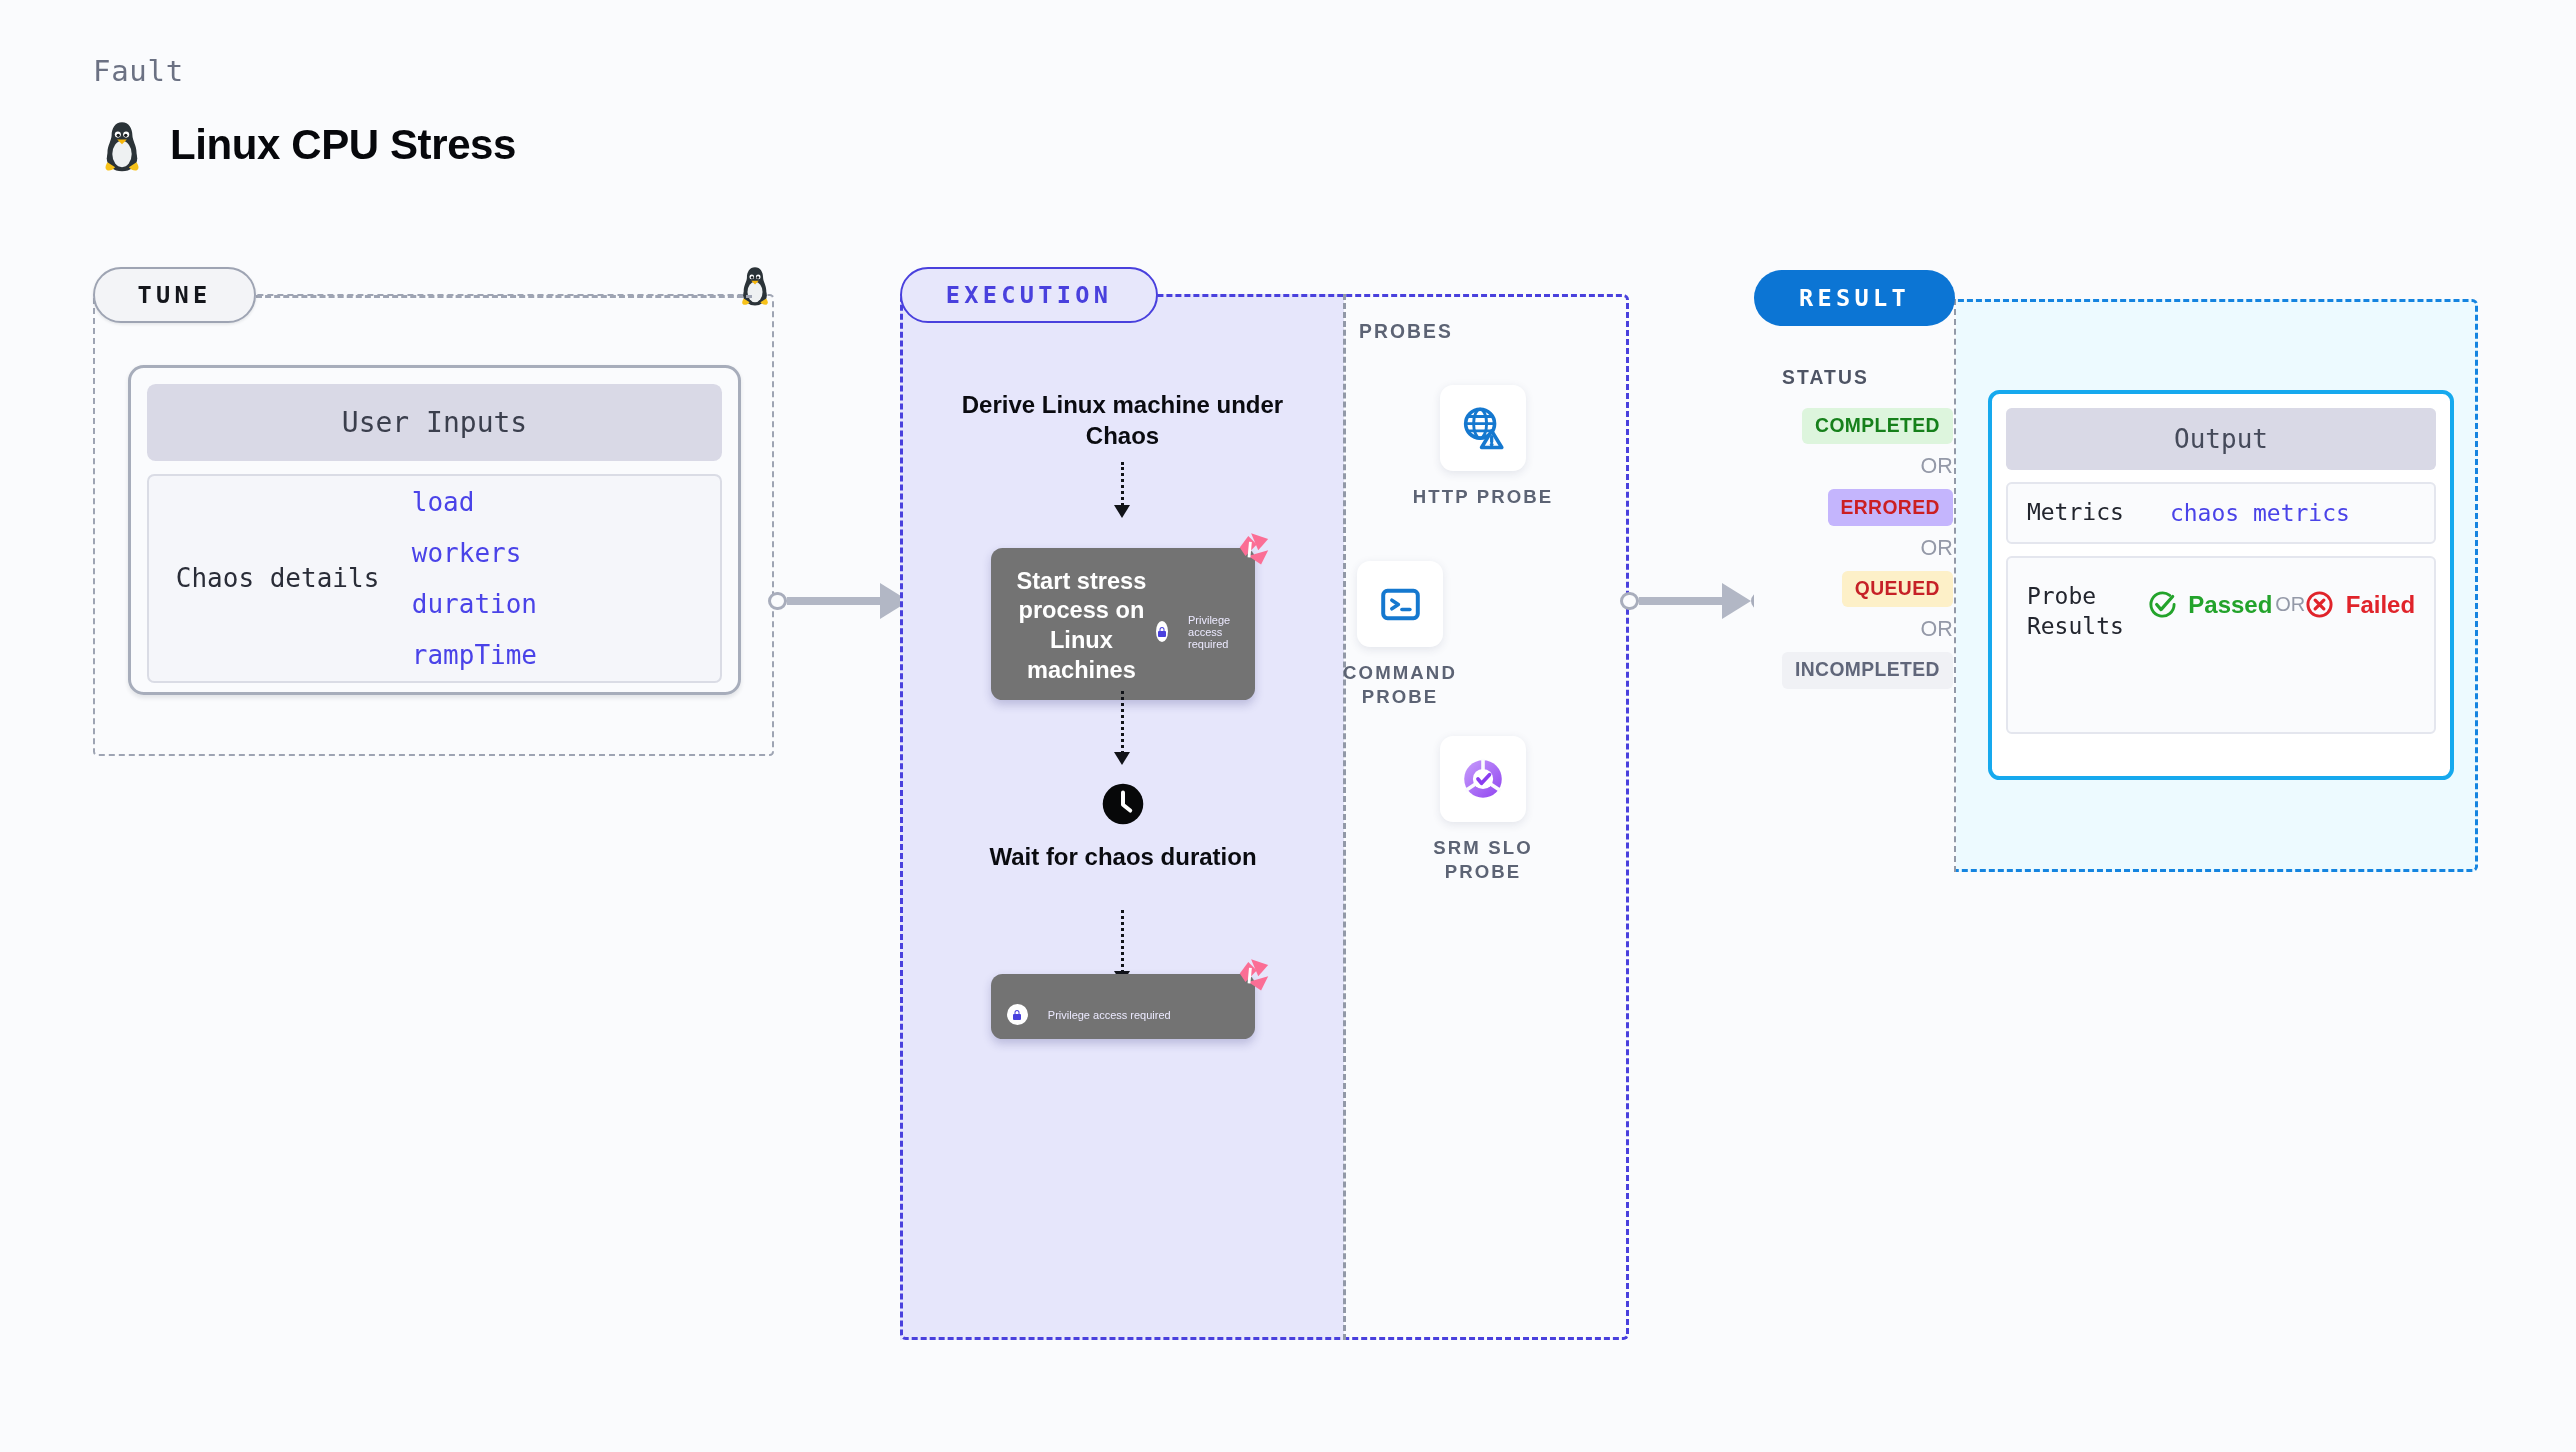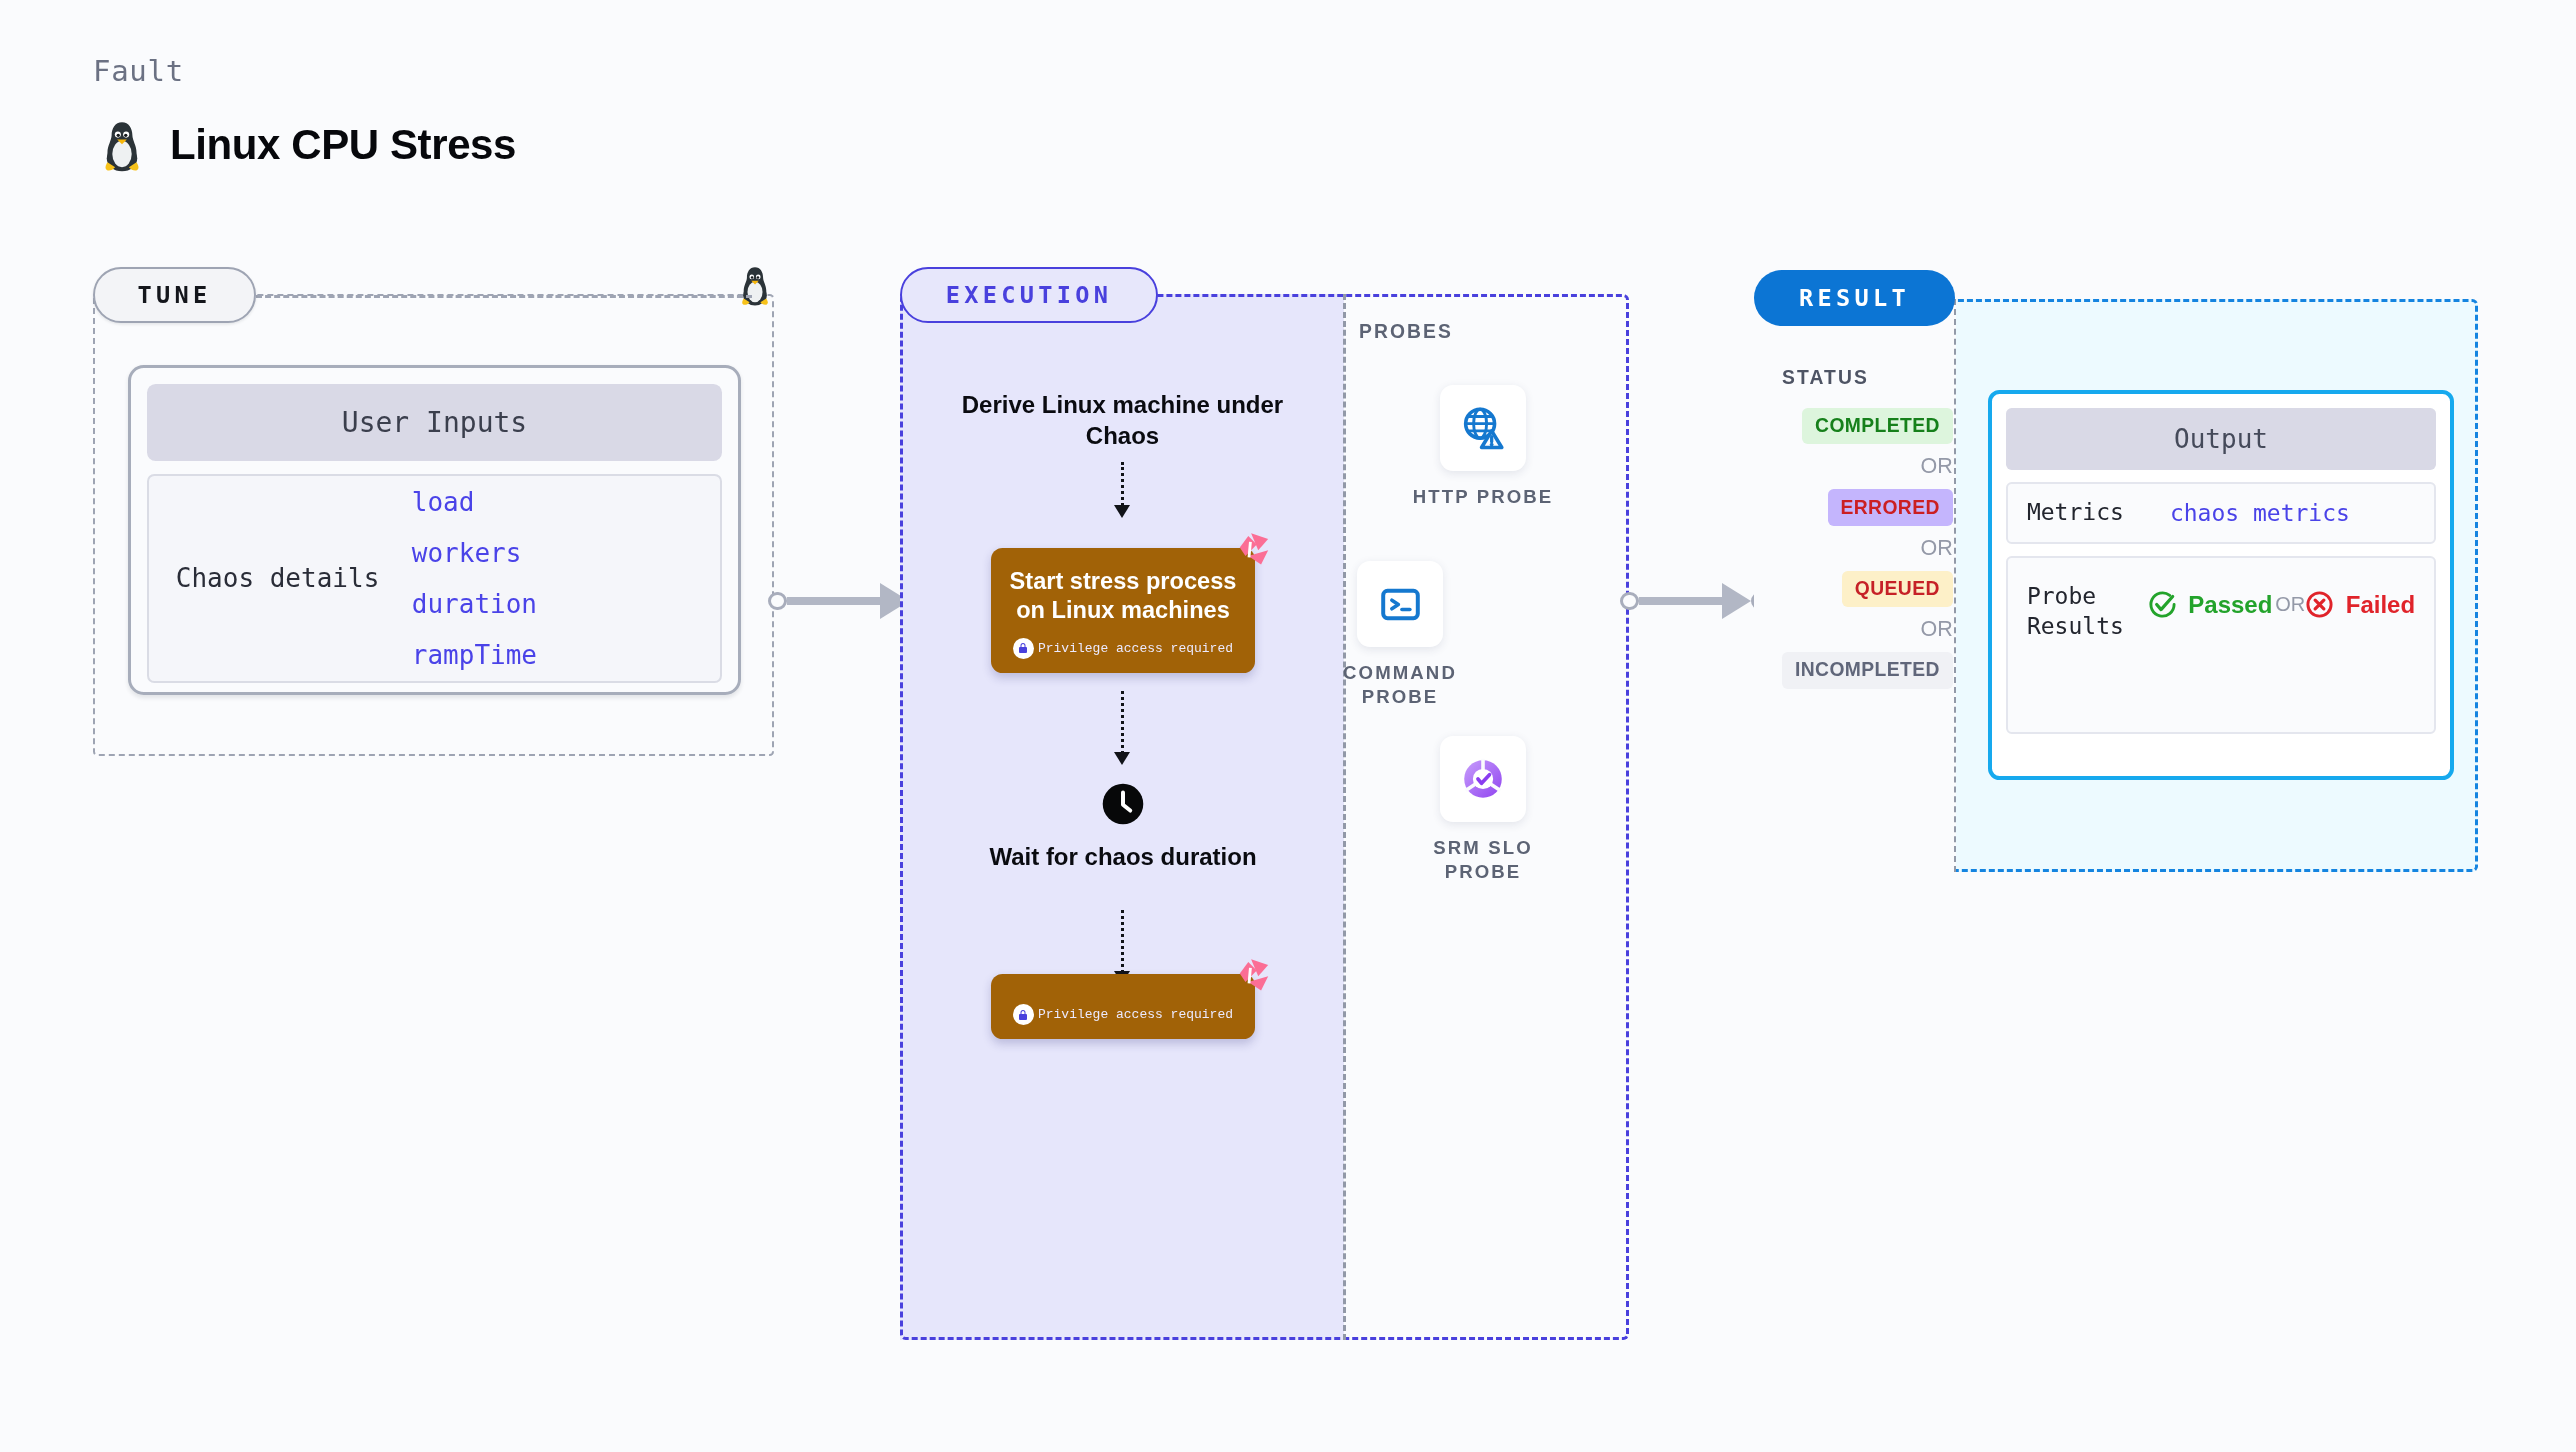--- a/index.html
+++ b/index.html
@@ -121,33 +121,33 @@
   }
   .arrow-head {
     position: absolute; width: 0; height: 0;
     border-left: 8.6px solid transparent;
     border-right: 8.6px solid transparent;
     border-top: 13px solid #111318;
   }
 
   .step-card {
     position: absolute; width: 264px;
-    background: #a16207; border-radius: 11.5px;
+    background: #737373; border-radius: 11.5px;
     box-shadow: 0 4.3px 10px rgba(40,40,120,.22);
     padding: 18.6px 15.8px 14.3px;
-    display: flex; flex-direction: column; align-items: center;
+    display: flex; flex-direction: row; align-items: center;
   }
   .step-title {
     font-size: 23.6px; font-weight: bold; color: #fff;
     text-align: center; line-height: 1.26;
   }
   .step-note {
     margin-top: 11.5px;
-    display: flex; align-items: center; gap: 4px;
-    font-size: 13px; color: #eceaff; font-family: Liberation Mono, monospace;
+    display: flex; align-items: center; gap: 20px;
+    font-size: 11px; color: #eceaff;
   }
   .lock-badge {
     width: 21px; height: 21px; border-radius: 50%;
     background: #fff; display: flex; align-items: center; justify-content: center;
   }
   .harness-tag {
     position: absolute; right: -15.8px; top: -18.6px;
     width: 44px; height: 44px;
   }
 

